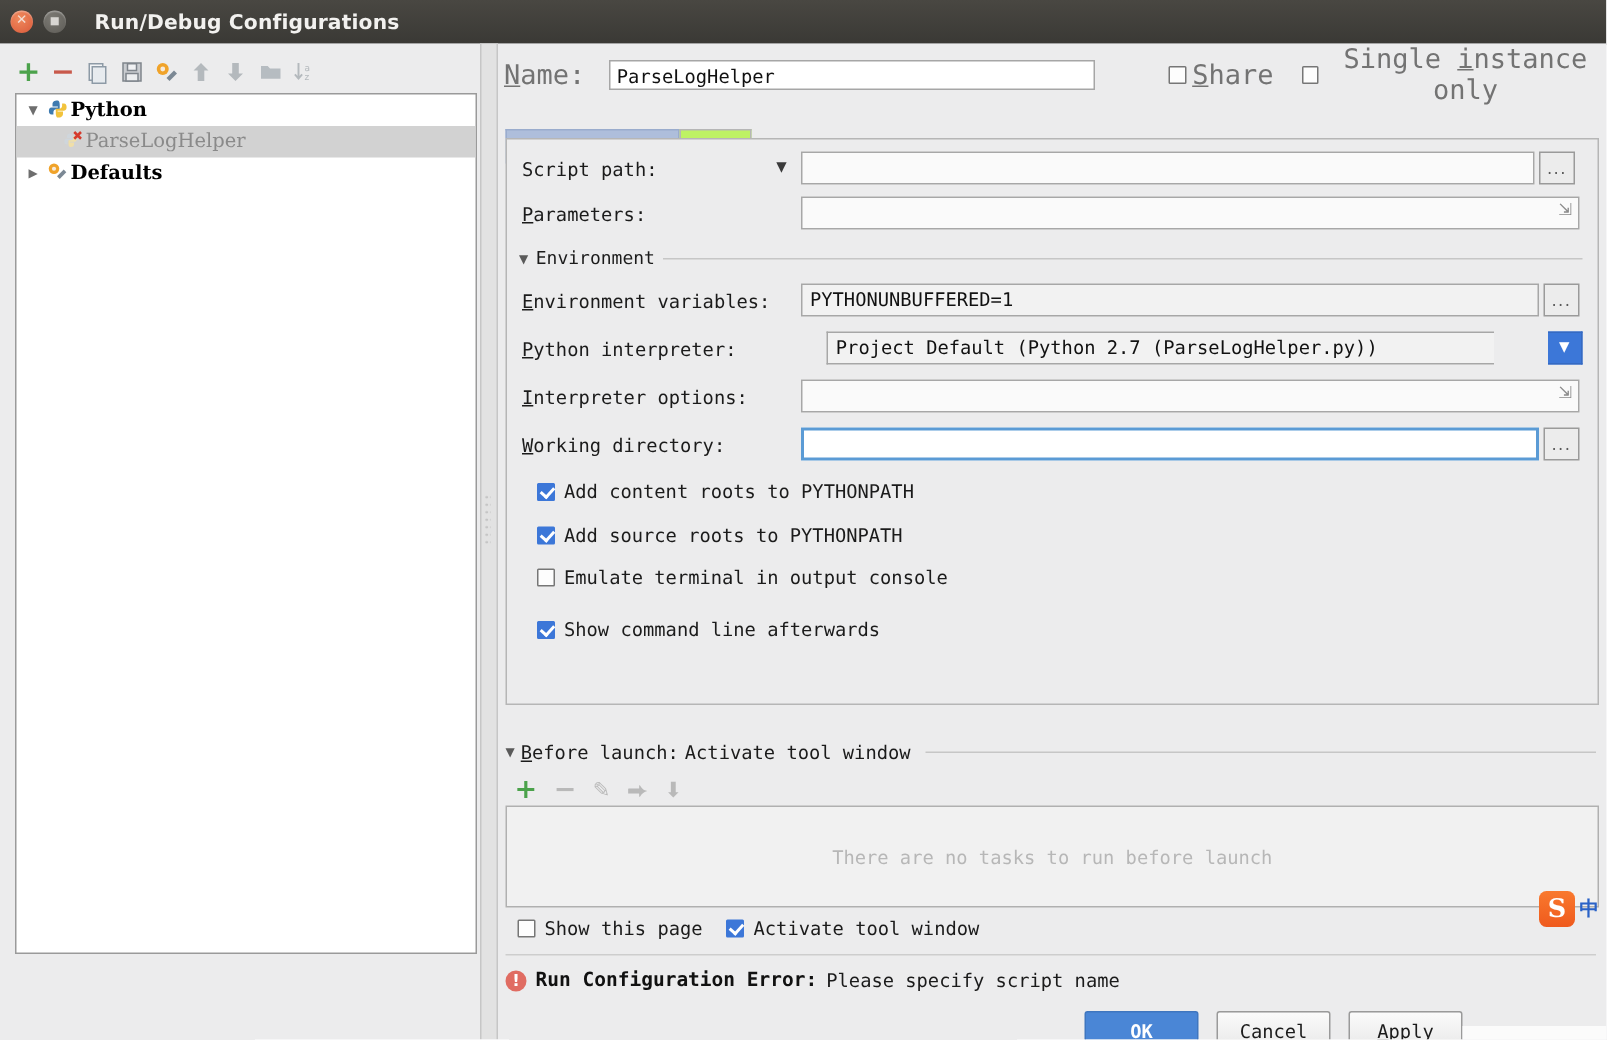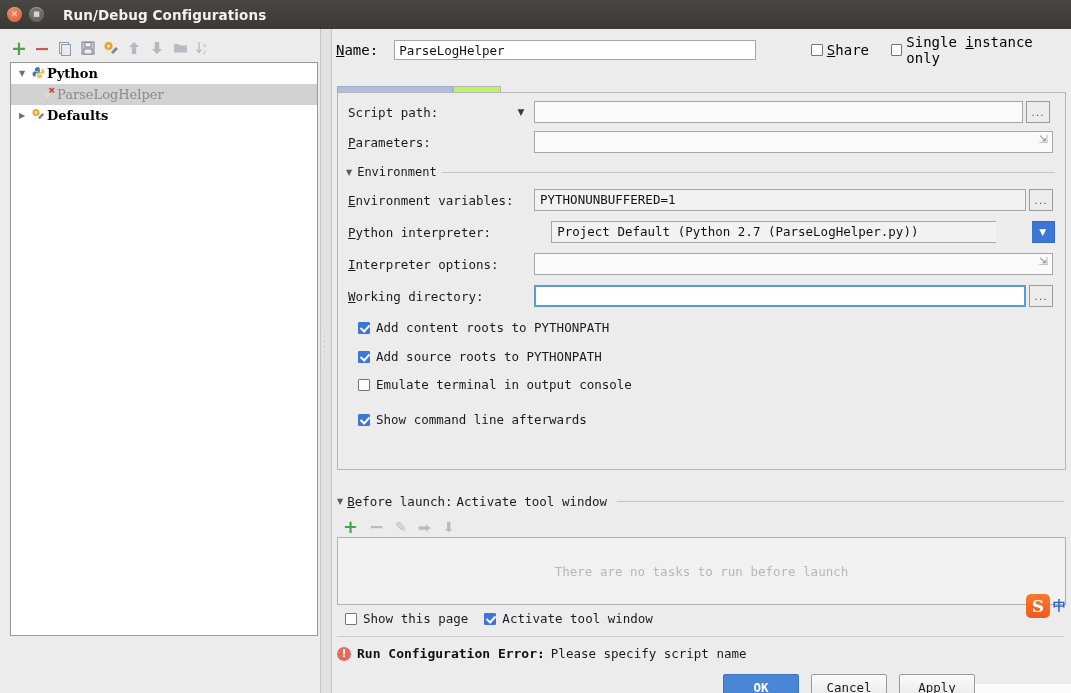--- a/index.html
+++ b/index.html
@@ -132,36 +132,36 @@
     width: 740px; height: 664px;
   }
 
   .name-row {
     position: absolute; left: 5px; top: 9px;
     width: 735px; height: 24px;
     display: flex; align-items: center;
   }
   .lbl {
     font-family: "DejaVu Sans Mono", monospace;
-    font-size: 14px; color: #000000;
+    font-size: 18px; color: #737373;
   }
   .mn { text-decoration: underline; }
   .name-input {
     width: 370px; height: 20px;
     margin-left: 16px;
     background: #fff;
     border: 1px solid #a6a6a6;
     font-family: "DejaVu Sans Mono", monospace;
     font-size: 12.5px;
     color: #111;
     padding: 0 4px;
     box-sizing: border-box;
     line-height: 19px;
   }
-  .cb-wrap { display: flex; align-items: center; gap: 4px; }
+  .cb-wrap { display: flex; align-items: center; gap: 4px; text-align: center; }
   .cb {
     width: 12px; height: 12px;
     border: 1px solid #767676;
     background: #fdfdfd;
     box-sizing: border-box;
     display: inline-block;
     position: relative;
     border-radius: 1px;
   }
   .cb.on { background: #3c77d8; border-color: #3c77d8; }

